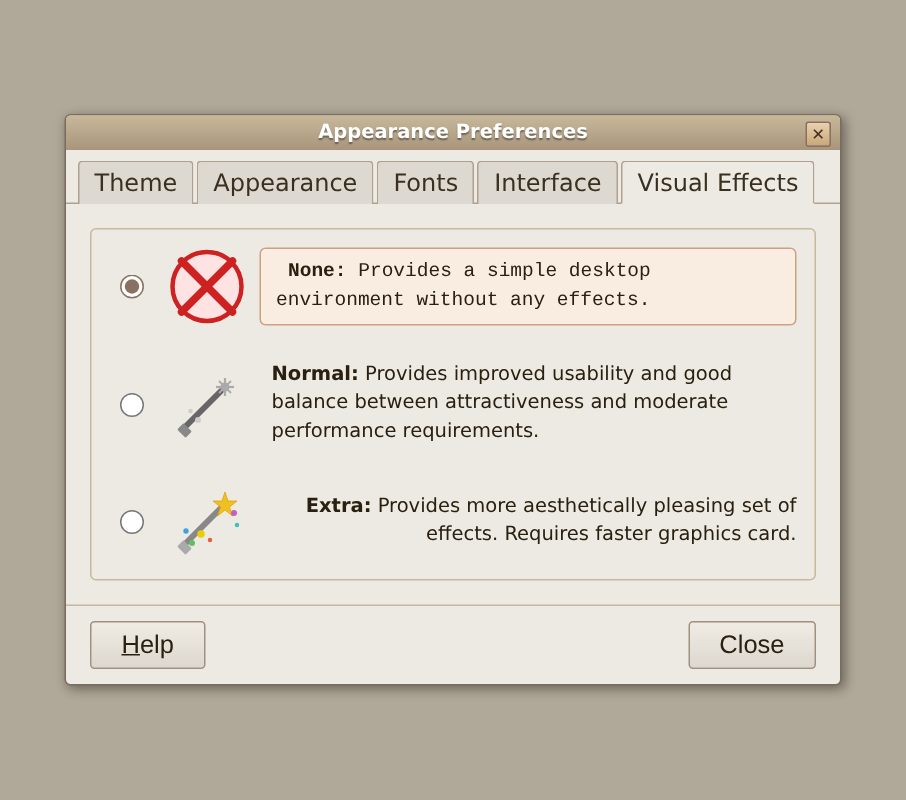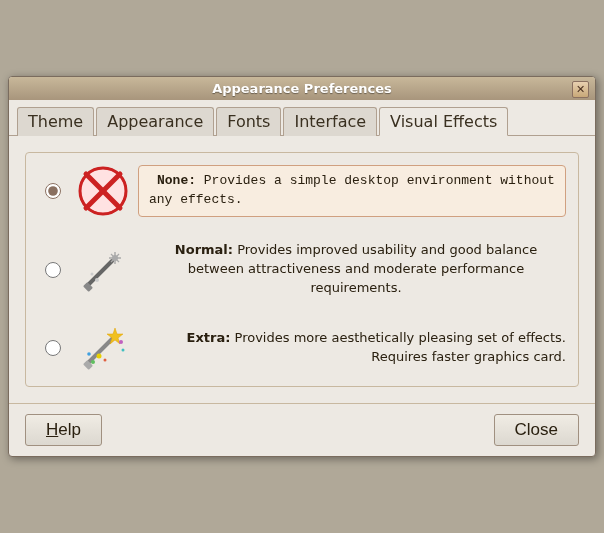--- a/index.html
+++ b/index.html
@@ -9,21 +9,21 @@
       display: flex;
       justify-content: center;
       align-items: center;
       height: 533px;
       width: 604px;
       font-family: "DejaVu Sans", "Liberation Sans", sans-serif;
       font-size: 13px;
     }
 
     .window {
-      width: 588px;
+      width: 518px;
       background: #ede9e3;
       border: 1px solid #7a6c5e;
       border-radius: 4px;
       box-shadow: 2px 2px 8px rgba(0,0,0,0.4);
     }
 
     .titlebar {
       background: linear-gradient(to bottom, #c8b89a, #a8957c);
       padding: 4px 8px;
       display: flex;
@@ -258,21 +258,21 @@
             <circle cx="38" cy="14" r="3" fill="#aaa"></circle>
             <line x1="38" y1="8" x2="38" y2="20" stroke="#aaa" stroke-width="1.5"></line>
             <line x1="32" y1="14" x2="44" y2="14" stroke="#aaa" stroke-width="1.5"></line>
             <line x1="34" y1="10" x2="42" y2="18" stroke="#aaa" stroke-width="1.2"></line>
             <line x1="42" y1="10" x2="34" y2="18" stroke="#aaa" stroke-width="1.2"></line>
 
             <circle cx="20" cy="36" r="2" fill="#ccc"></circle>
             <circle cx="15" cy="30" r="1.5" fill="#ccc"></circle>
           </svg>
         </div>
-        <div class="option-text" style="padding-left:8px;text-align:center;">
+        <div class="option-text" style="padding-left:8px;">
           <span class="label-bold">Normal:</span><span> Provides improved usability and good balance between attractiveness and moderate performance requirements.</span>
         </div>
       </div>
 
       <div class="option-row">
         <div class="radio-col">
           <input type="radio" class="radio-input" name="vfx" style="">
         </div>
         <div class="icon-col">
           <svg class="icon-extra" viewBox="0 0 52 52">

